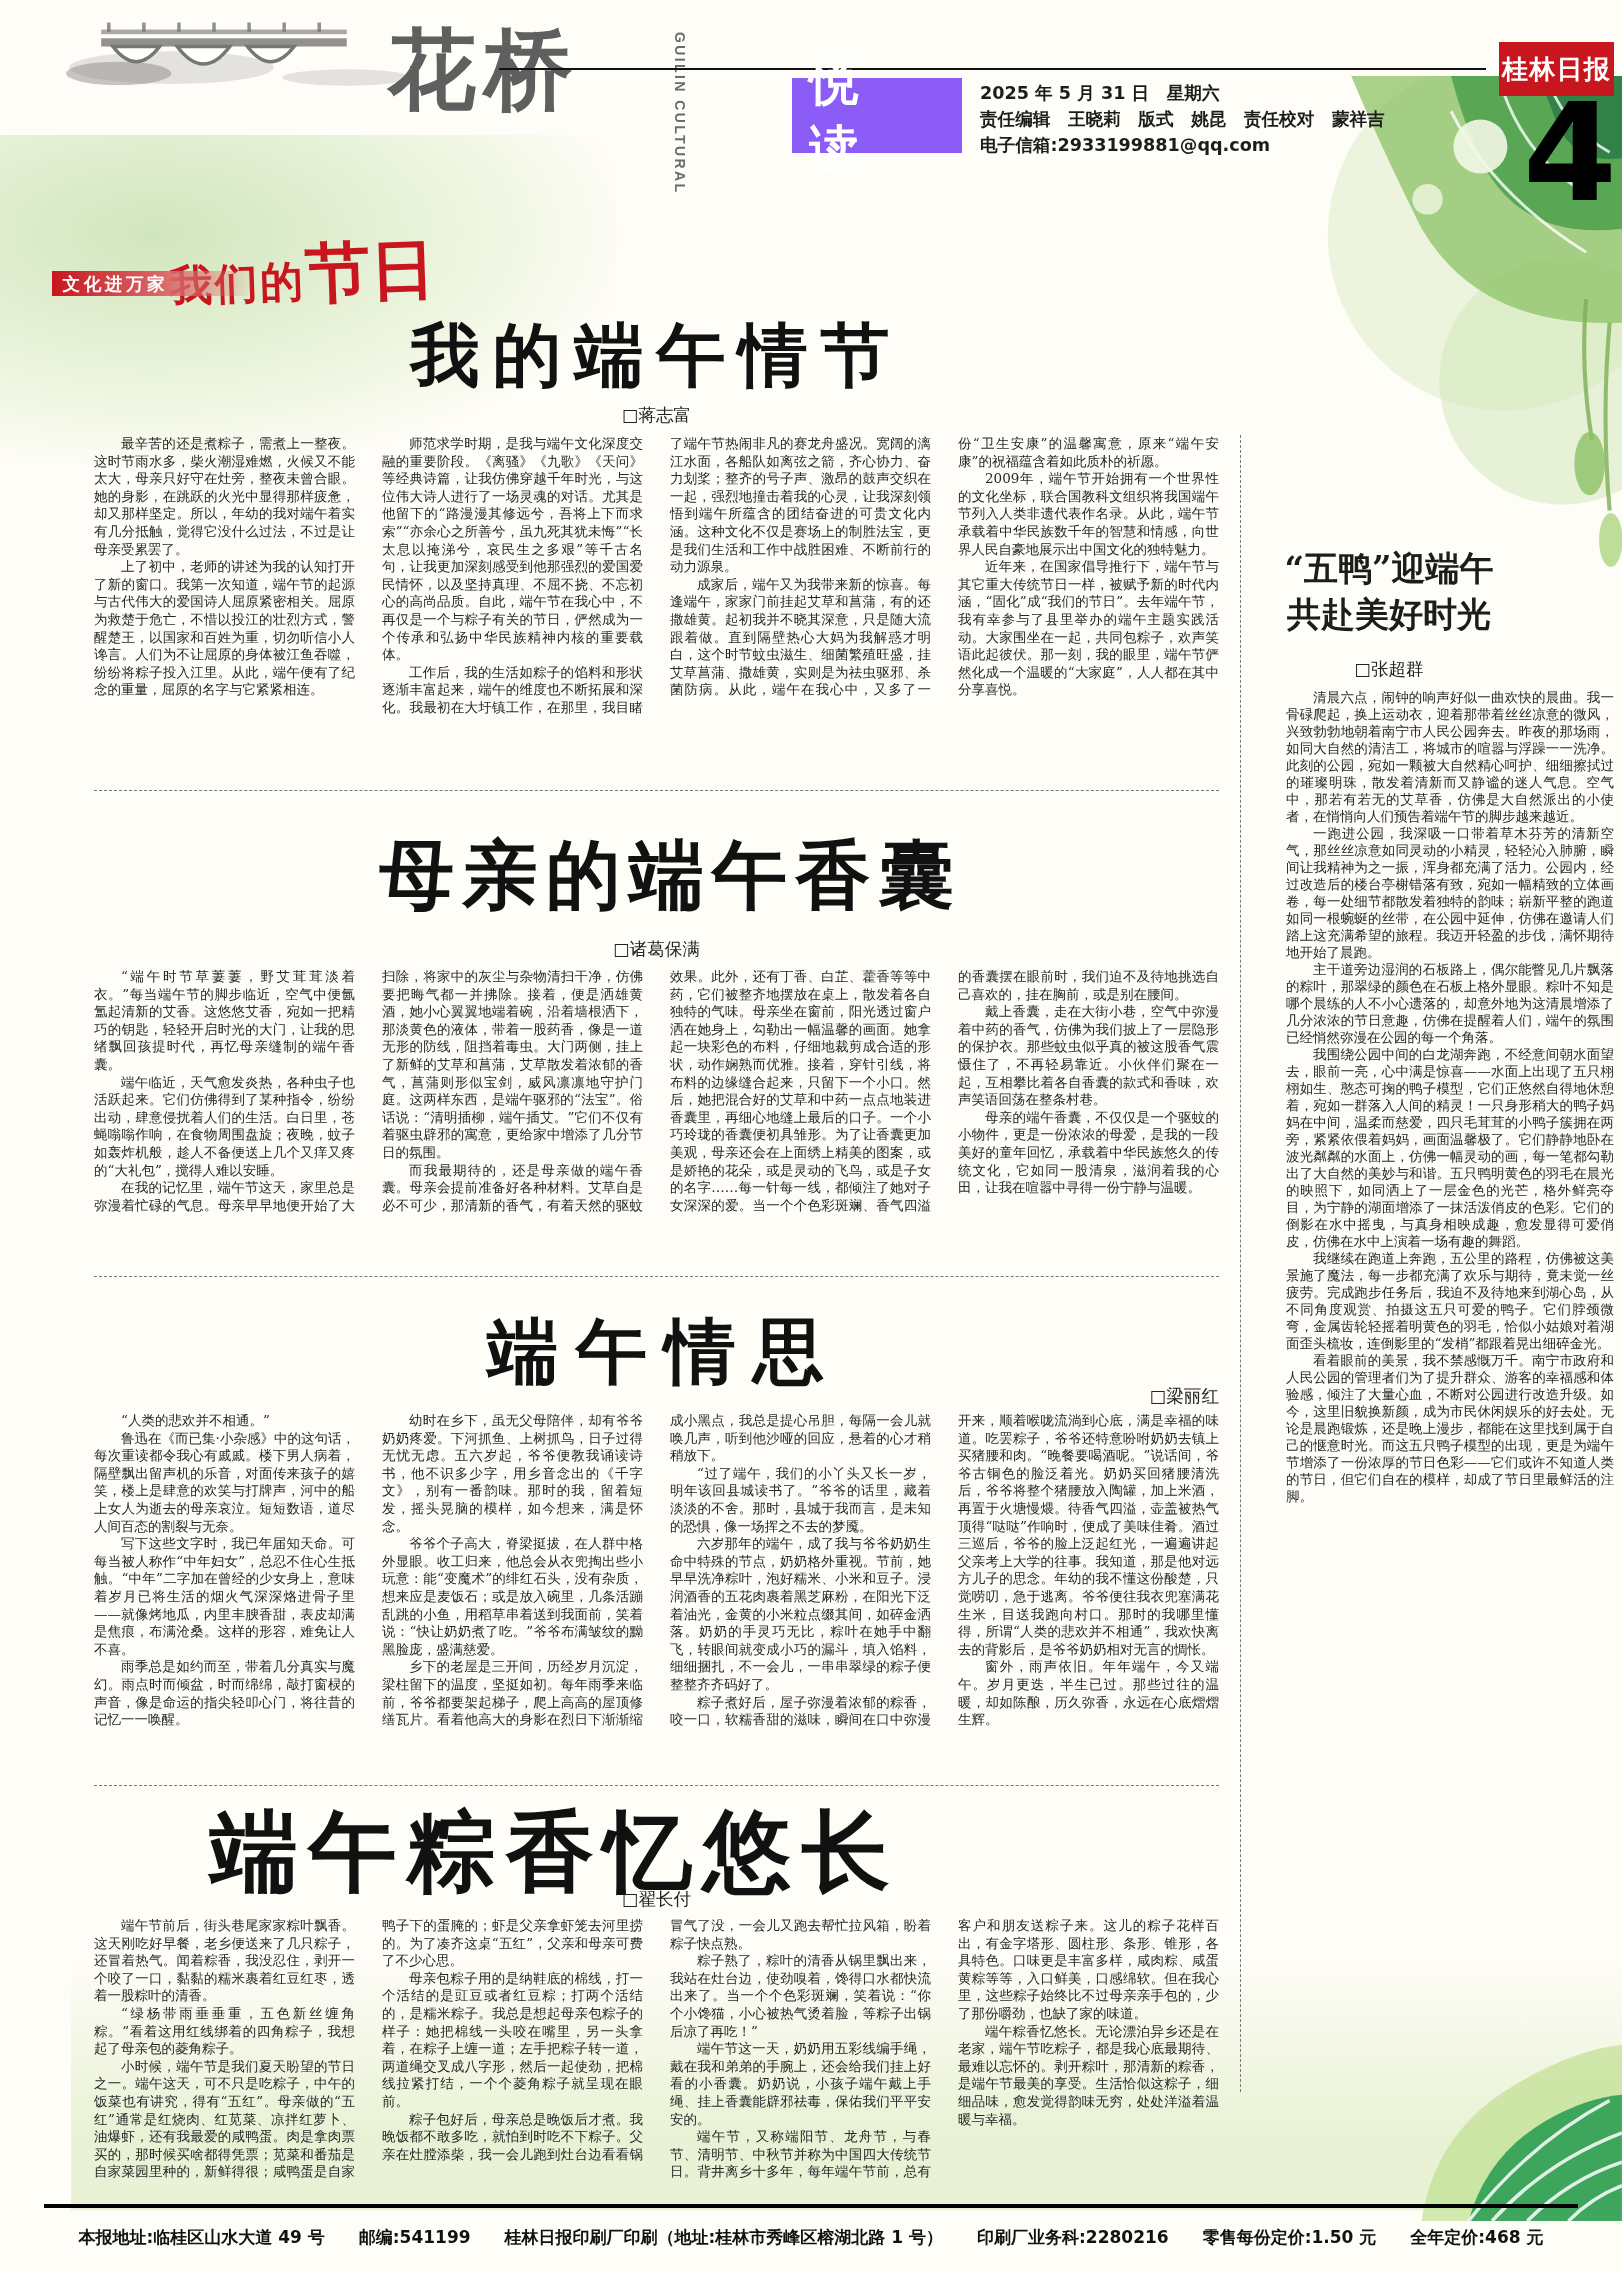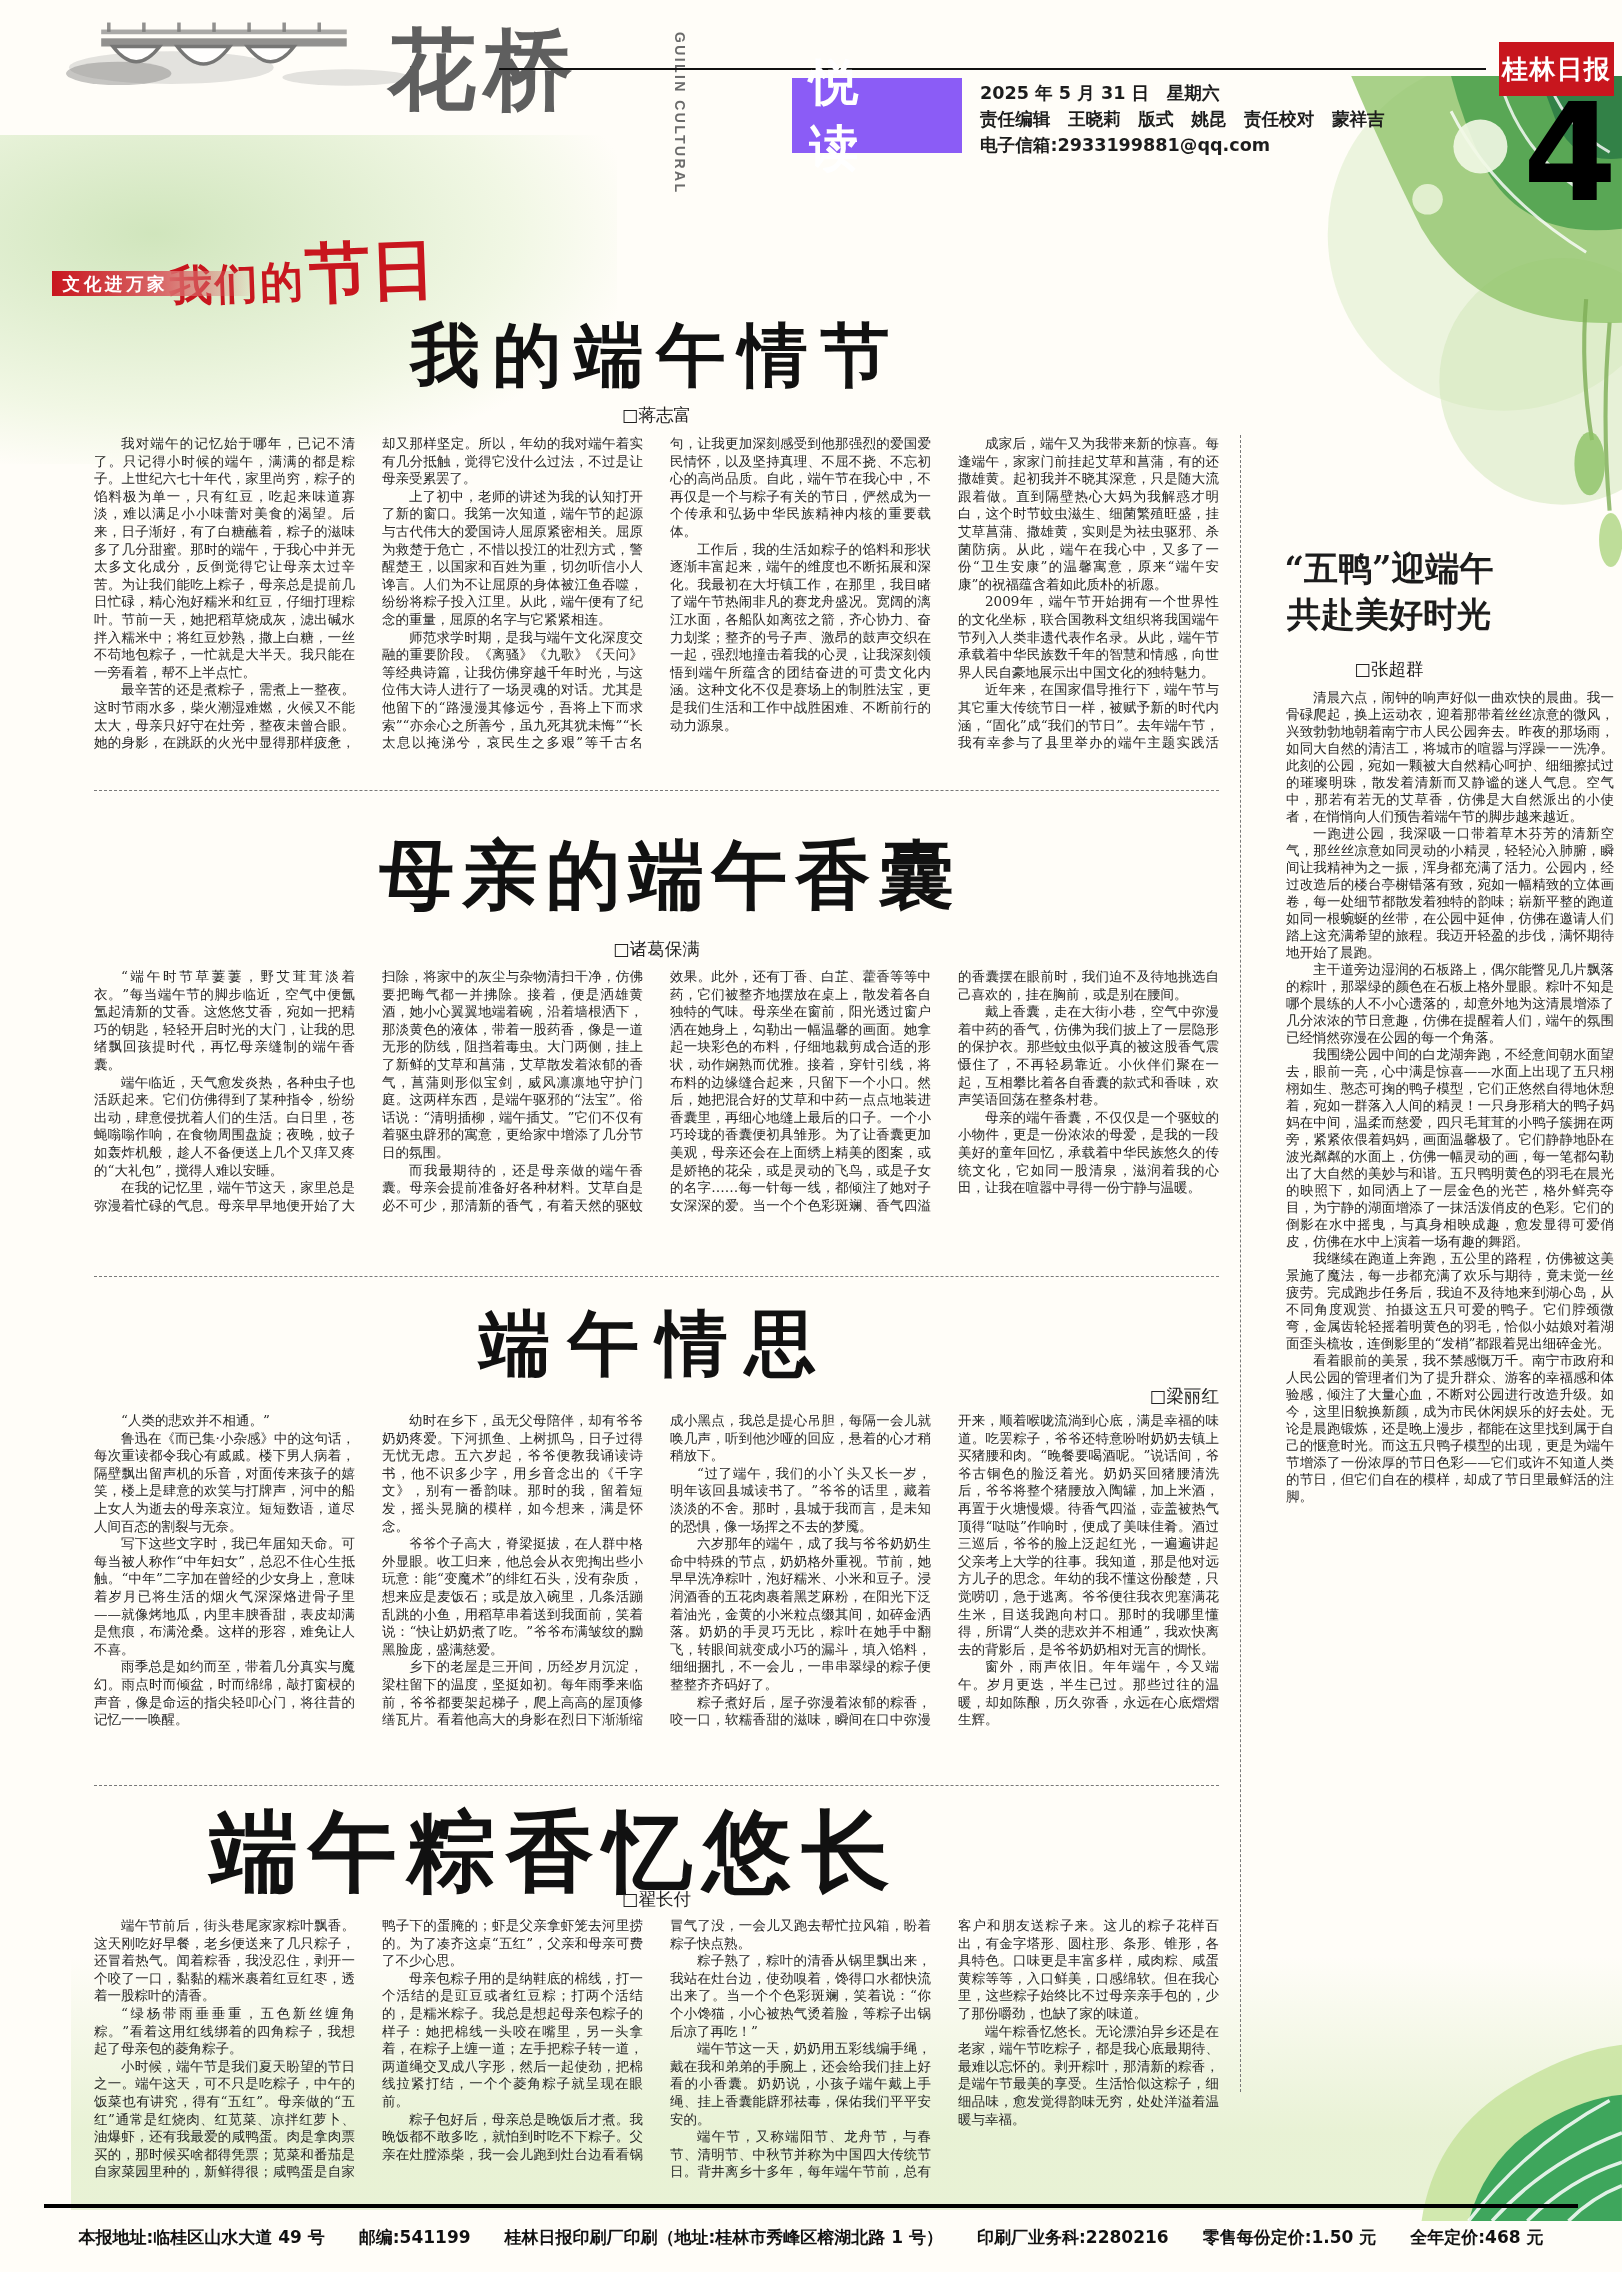--- a/index.html
+++ b/index.html
@@ -128,21 +128,20 @@
 
 <div class="abs" id="badge-script">
   <span>我们的</span><b>节日</b>
 </div>
 <div class="abs" id="badge-bar">文化进万家</div>
 
 <section>
   <h1 class="abs art-title" id="a1-title" style="margin:0;">我的端午情节</h1>
   <div class="abs byline" id="a1-byline">□蒋志富</div>
   <div class="abs body-cols" id="a1-body">
-      <p>我对端午的记忆始于哪年，已记不清了。只记得小时候的端午，满满的都是粽子。上世纪六七十年代，家里尚穷，粽子的馅料极为单一，只有红豆，吃起来味道寡淡，难以满足小小味蕾对美食的渴望。后来，日子渐好，有了白糖蘸着，粽子的滋味多了几分甜蜜。那时的端午，于我心中并无太多文化成分，反倒觉得它让母亲太过辛苦。为让我们能吃上粽子，母亲总是提前几日忙碌，精心泡好糯米和红豆，仔细打理粽叶。节前一天，她把稻草烧成灰，滤出碱水拌入糯米中；将红豆炒熟，撒上白糖，一丝不苟地包粽子，一忙就是大半天。我只能在一旁看着，帮不上半点忙。</p>
       <p>最辛苦的还是煮粽子，需煮上一整夜。这时节雨水多，柴火潮湿难燃，火候又不能太大，母亲只好守在灶旁，整夜未曾合眼。她的身影，在跳跃的火光中显得那样疲惫，却又那样坚定。所以，年幼的我对端午着实有几分抵触，觉得它没什么过法，不过是让母亲受累罢了。</p>
       <p>上了初中，老师的讲述为我的认知打开了新的窗口。我第一次知道，端午节的起源与古代伟大的爱国诗人屈原紧密相关。屈原为救楚于危亡，不惜以投江的壮烈方式，警醒楚王，以国家和百姓为重，切勿听信小人谗言。人们为不让屈原的身体被江鱼吞噬，纷纷将粽子投入江里。从此，端午便有了纪念的重量，屈原的名字与它紧紧相连。</p>
       <p>师范求学时期，是我与端午文化深度交融的重要阶段。《离骚》《九歌》《天问》等经典诗篇，让我仿佛穿越千年时光，与这位伟大诗人进行了一场灵魂的对话。尤其是他留下的“路漫漫其修远兮，吾将上下而求索”“亦余心之所善兮，虽九死其犹未悔”“长太息以掩涕兮，哀民生之多艰”等千古名句，让我更加深刻感受到他那强烈的爱国爱民情怀，以及坚持真理、不屈不挠、不忘初心的高尚品质。自此，端午节在我心中，不再仅是一个与粽子有关的节日，俨然成为一个传承和弘扬中华民族精神内核的重要载体。</p>
       <p>工作后，我的生活如粽子的馅料和形状逐渐丰富起来，端午的维度也不断拓展和深化。我最初在大圩镇工作，在那里，我目睹了端午节热闹非凡的赛龙舟盛况。宽阔的漓江水面，各船队如离弦之箭，齐心协力、奋力划桨；整齐的号子声、激昂的鼓声交织在一起，强烈地撞击着我的心灵，让我深刻领悟到端午所蕴含的团结奋进的可贵文化内涵。这种文化不仅是赛场上的制胜法宝，更是我们生活和工作中战胜困难、不断前行的动力源泉。</p>
       <p>成家后，端午又为我带来新的惊喜。每逢端午，家家门前挂起艾草和菖蒲，有的还撒雄黄。起初我并不晓其深意，只是随大流跟着做。直到隔壁热心大妈为我解惑才明白，这个时节蚊虫滋生、细菌繁殖旺盛，挂艾草菖蒲、撒雄黄，实则是为祛虫驱邪、杀菌防病。从此，端午在我心中，又多了一份“卫生安康”的温馨寓意，原来“端午安康”的祝福蕴含着如此质朴的祈愿。</p>
       <p>2009年，端午节开始拥有一个世界性的文化坐标，联合国教科文组织将我国端午节列入人类非遗代表作名录。从此，端午节承载着中华民族数千年的智慧和情感，向世界人民自豪地展示出中国文化的独特魅力。</p>
       <p>近年来，在国家倡导推行下，端午节与其它重大传统节日一样，被赋予新的时代内涵，“固化”成“我们的节日”。去年端午节，我有幸参与了县里举办的端午主题实践活动。大家围坐在一起，共同包粽子，欢声笑语此起彼伏。那一刻，我的眼里，端午节俨然化成一个温暖的“大家庭”，人人都在其中分享喜悦。</p>
     </div>
 </section>
 <div class="abs hdiv" id="div1"></div>
@@ -155,21 +154,21 @@
       <p>端午临近，天气愈发炎热，各种虫子也活跃起来。它们仿佛得到了某种指令，纷纷出动，肆意侵扰着人们的生活。白日里，苍蝇嗡嗡作响，在食物周围盘旋；夜晚，蚊子如轰炸机般，趁人不备便送上几个又痒又疼的“大礼包”，搅得人难以安睡。</p>
       <p>在我的记忆里，端午节这天，家里总是弥漫着忙碌的气息。母亲早早地便开始了大扫除，将家中的灰尘与杂物清扫干净，仿佛要把晦气都一并拂除。接着，便是洒雄黄酒，她小心翼翼地端着碗，沿着墙根洒下，那淡黄色的液体，带着一股药香，像是一道无形的防线，阻挡着毒虫。大门两侧，挂上了新鲜的艾草和菖蒲，艾草散发着浓郁的香气，菖蒲则形似宝剑，威风凛凛地守护门庭。这两样东西，是端午驱邪的“法宝”。俗话说：“清明插柳，端午插艾。”它们不仅有着驱虫辟邪的寓意，更给家中增添了几分节日的氛围。</p>
       <p>而我最期待的，还是母亲做的端午香囊。母亲会提前准备好各种材料。艾草自是必不可少，那清新的香气，有着天然的驱蚊效果。此外，还有丁香、白芷、藿香等等中药，它们被整齐地摆放在桌上，散发着各自独特的气味。母亲坐在窗前，阳光透过窗户洒在她身上，勾勒出一幅温馨的画面。她拿起一块彩色的布料，仔细地裁剪成合适的形状，动作娴熟而优雅。接着，穿针引线，将布料的边缘缝合起来，只留下一个小口。然后，她把混合好的艾草和中药一点点地装进香囊里，再细心地缝上最后的口子。一个小巧玲珑的香囊便初具雏形。为了让香囊更加美观，母亲还会在上面绣上精美的图案，或是娇艳的花朵，或是灵动的飞鸟，或是子女的名字……每一针每一线，都倾注了她对子女深深的爱。当一个个色彩斑斓、香气四溢的香囊摆在眼前时，我们迫不及待地挑选自己喜欢的，挂在胸前，或是别在腰间。</p>
       <p>戴上香囊，走在大街小巷，空气中弥漫着中药的香气，仿佛为我们披上了一层隐形的保护衣。那些蚊虫似乎真的被这股香气震慑住了，不再轻易靠近。小伙伴们聚在一起，互相攀比着各自香囊的款式和香味，欢声笑语回荡在整条村巷。</p>
       <p>母亲的端午香囊，不仅仅是一个驱蚊的小物件，更是一份浓浓的母爱，是我的一段美好的童年回忆，承载着中华民族悠久的传统文化，它如同一股清泉，滋润着我的心田，让我在喧嚣中寻得一份宁静与温暖。</p>
     </div>
 </section>
 <div class="abs hdiv" id="div2"></div>
 
 <section>
-  <h1 class="abs art-title" id="a3-title" style="margin:0;">端午情思</h1>
+  <h1 class="abs art-title" id="a3-title" style="margin:8px;">端午情思</h1>
   <div class="abs byline" id="a3-byline">□梁丽红</div>
   <div class="abs body-cols" id="a3-body">
       <p>“人类的悲欢并不相通。”</p>
       <p>鲁迅在《而已集·小杂感》中的这句话，每次重读都令我心有戚戚。楼下男人病着，隔壁飘出留声机的乐音，对面传来孩子的嬉笑，楼上是肆意的欢笑与打牌声，河中的船上女人为逝去的母亲哀泣。短短数语，道尽人间百态的割裂与无奈。</p>
       <p>写下这些文字时，我已年届知天命。可每当被人称作“中年妇女”，总忍不住心生抵触。“中年”二字加在曾经的少女身上，意味着岁月已将生活的烟火气深深烙进骨子里——就像烤地瓜，内里丰腴香甜，表皮却满是焦痕，布满沧桑。这样的形容，难免让人不喜。</p>
       <p>雨季总是如约而至，带着几分真实与魔幻。雨点时而倾盆，时而绵绵，敲打窗棂的声音，像是命运的指尖轻叩心门，将往昔的记忆一一唤醒。</p>
       <p>幼时在乡下，虽无父母陪伴，却有爷爷奶奶疼爱。下河抓鱼、上树抓鸟，日子过得无忧无虑。五六岁起，爷爷便教我诵读诗书，他不识多少字，用乡音念出的《千字文》，别有一番韵味。那时的我，留着短发，摇头晃脑的模样，如今想来，满是怀念。</p>
       <p>爷爷个子高大，脊梁挺拔，在人群中格外显眼。收工归来，他总会从衣兜掏出些小玩意：能“变魔术”的绯红石头，没有杂质，想来应是麦饭石；或是放入碗里，几条活蹦乱跳的小鱼，用稻草串着送到我面前，笑着说：“快让奶奶煮了吃。”爷爷布满皱纹的黝黑脸庞，盛满慈爱。</p>
       <p>乡下的老屋是三开间，历经岁月沉淀，梁柱留下的温度，坚挺如初。每年雨季来临前，爷爷都要架起梯子，爬上高高的屋顶修缮瓦片。看着他高大的身影在烈日下渐渐缩成小黑点，我总是提心吊胆，每隔一会儿就唤几声，听到他沙哑的回应，悬着的心才稍稍放下。</p>
       <p>“过了端午，我们的小丫头又长一岁，明年该回县城读书了。”爷爷的话里，藏着淡淡的不舍。那时，县城于我而言，是未知的恐惧，像一场挥之不去的梦魇。</p>

